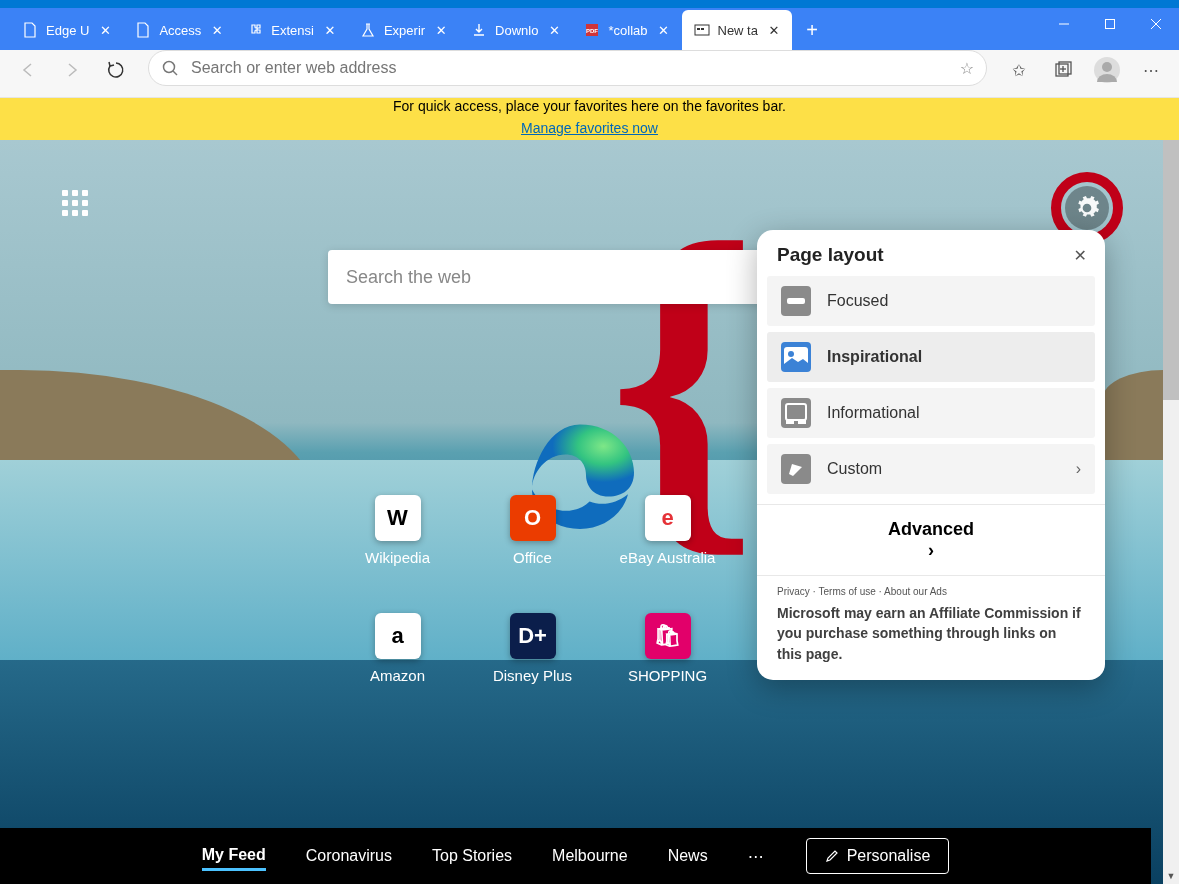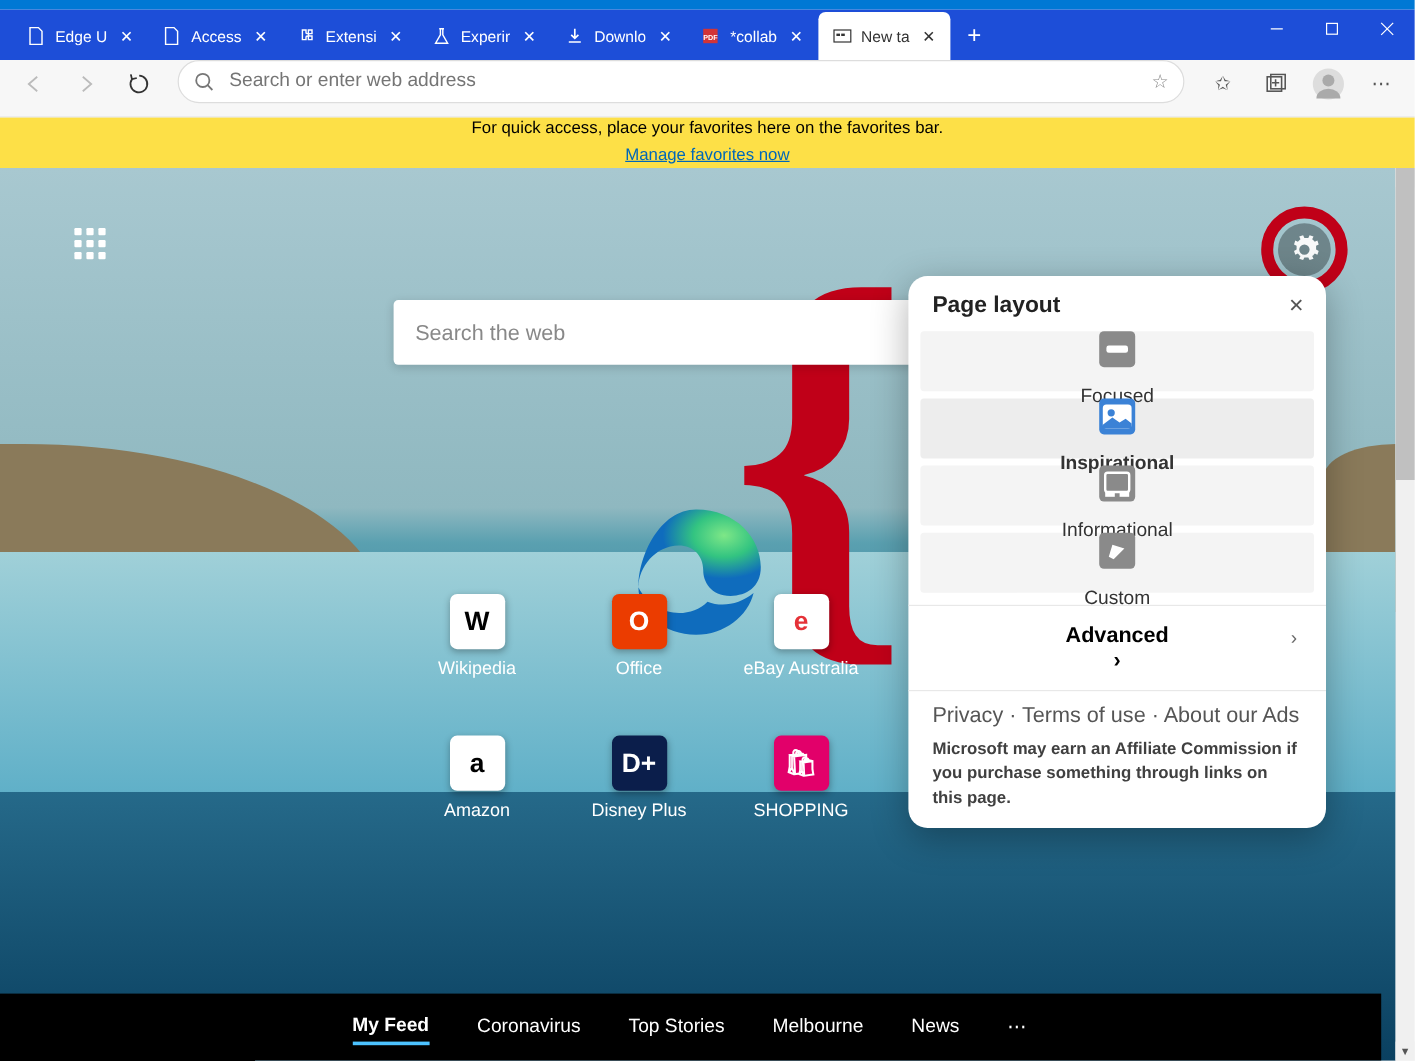--- a/index.html
+++ b/index.html
@@ -2,21 +2,21 @@
 <html><head>
 <meta charset="utf-8">
 <style>
 * { margin:0; padding:0; box-sizing:border-box; font-family:"Segoe UI",Arial,sans-serif; }
 body { width:1179px; height:884px; overflow:hidden; background:#fff; position:relative; }
 
 
 .titlebar { height:8px; background:#0078d4; }
 
 
-.tabstrip { height:42px; background:#1d4ed8; display:flex; align-items:flex-end; padding-left:10px; position:relative; }
+.tabstrip { height:42px; background:#3b82f6; display:flex; align-items:flex-end; padding-left:10px; position:relative; }
 .tab { display:flex; align-items:center; height:40px; padding:0 10px 0 12px; gap:8px; color:#fff; font-size:13px; cursor:pointer; max-width:130px; }
 .tab.active { background:#fff; color:#333; border-radius:6px 6px 0 0; }
 .tab .tclose { width:16px; height:16px; display:flex; align-items:center; justify-content:center; font-size:13px; }
 .tab .ticon { width:16px; height:16px; flex-shrink:0; }
 .tab .tlabel { white-space:nowrap; overflow:hidden; text-overflow:clip; }
 .newtabbtn { color:#fff; font-size:20px; width:40px; height:40px; display:flex; align-items:center; justify-content:center; }
 .winctrl { position:absolute; right:0; top:0; display:flex; }
 .winctrl div { width:46px; height:32px; display:flex; align-items:center; justify-content:center; color:#fff; }
 
 
@@ -52,26 +52,26 @@
 
 .tiles { position:absolute; top:355px; left:330px; display:grid; grid-template-columns:repeat(3,135px); grid-template-rows:repeat(2,118px); gap:0; }
 .tile { display:flex; flex-direction:column; align-items:center; gap:8px; color:#fff; font-size:15px; }
 .tile .ticon2 { width:46px; height:46px; background:#fff; border-radius:6px; display:flex; align-items:center; justify-content:center; font-size:22px; font-weight:bold; box-shadow:0 2px 6px rgba(0,0,0,0.3); }
 
 
 .panel { position:absolute; top:90px; right:58px; width:348px; background:#fff; border-radius:16px; box-shadow:0 8px 30px rgba(0,0,0,0.3); padding-bottom:14px; }
 .panel-h { display:flex; justify-content:space-between; align-items:center; padding:14px 18px 10px 20px; }
 .panel-h h3 { font-size:19px; font-weight:600; color:#222; }
 .panel-close { font-size:16px; color:#555; cursor:pointer; }
-.opt { margin:0 10px 6px 10px; height:50px; background:#f4f4f4; border-radius:3px; display:flex; align-items:center; padding:0 14px; gap:16px; font-size:16px; color:#333; cursor:pointer;flex-direction:column; }
+.opt { margin:0 10px 6px 10px; height:50px; background:#f4f4f4; border-radius:3px; display:flex; align-items:center; padding:0 14px; gap:16px; font-size:16px; color:#333; cursor:pointer; }
 .opt.sel { background:#ededed; font-weight:600; }
 .opt .oicon { width:30px; height:30px; border-radius:4px; display:flex; align-items:center; justify-content:center; color:#fff; flex-shrink:0; }
 .opt .chev { margin-left:auto; color:#666; }
 .adv { margin:10px 0 0 0; padding:14px 20px; display:flex; align-items:center; justify-content:space-between; font-size:18px; font-weight:600; border-top:1px solid #e8e8e8; cursor:pointer;flex-direction:column; }
-.plinks { padding:10px 20px 4px 20px; font-size:18px; color:#555; border-top:1px solid #e8e8e8; }
+.plinks { padding:10px 20px 4px 20px; font-size:10px; color:#555; border-top:1px solid #e8e8e8; }
 .plinks a { color:#555; text-decoration:none; }
 .pnote { padding:2px 20px; font-size:14px; color:#404040; line-height:1.45;font-weight:bold; }
 
 
 .feedbar { position:absolute; bottom:0; left:0; right:12px; height:56px; background:#000; display:flex; align-items:center; justify-content:center; gap:40px; color:#fff; font-size:16px; }
 .feeditem { cursor:pointer; padding:4px 0; }
 .feeditem.act { font-weight:600; border-bottom:3px solid #4cc2ff; }
 .feedmore { letter-spacing:2px; }
 .personalise { border:1px solid #fff; padding:8px 18px; border-radius:4px; display:flex; align-items:center; gap:8px; }
 
@@ -353,20 +353,26 @@
 
   <div class="feedbar">
     <div id="feed-holder" style="display:flex;gap:40px;align-items:center;">
         <span class="feeditem act">My Feed</span>
         <span class="feeditem">Coronavirus</span>
         <span class="feeditem">Top Stories</span>
         <span class="feeditem">Melbourne</span>
         <span class="feeditem">News</span>
       </div>
     <span class="feedmore">⋯</span>
+    <div class="personalise">
+      <svg width="14" height="14">
+          <path d="M2 12 L3 9 L10 2 L12 4 L5 11 Z" fill="none" stroke="#fff" stroke-width="1.2"></path>
+        </svg>
+      <span>Personalise</span>
+    </div>
   </div>
 </div>
 
 <div class="scroll">
   <div class="scroll-arr up">▲</div>
   <div class="scroll-thumb"></div>
   <div class="scroll-arr dn">▼</div>
 </div>
 
 </body></html>

